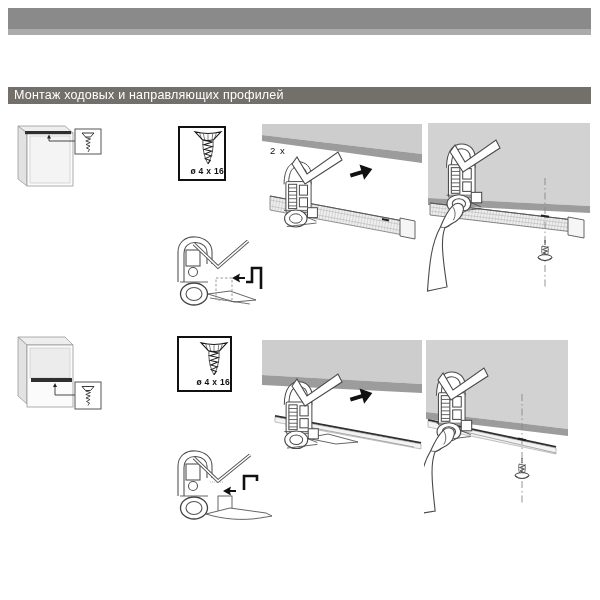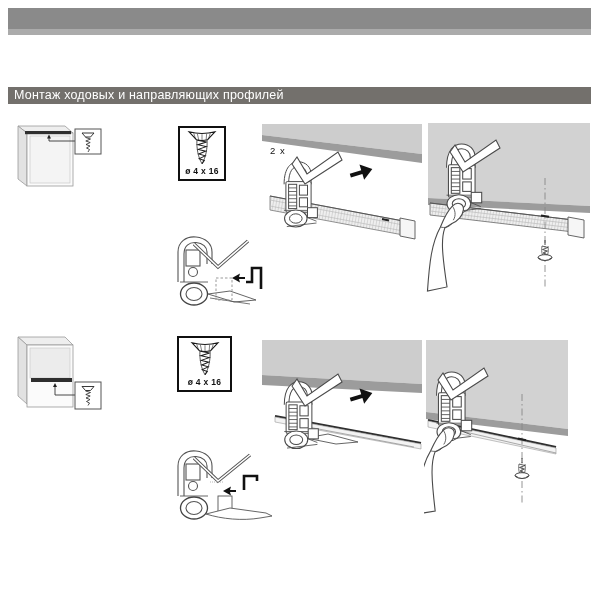--- a/index.html
+++ b/index.html
@@ -6,21 +6,21 @@
   #page{position:relative;width:600px;height:600px;background:#ffffff;overflow:hidden;
         font-family:"Liberation Sans","DejaVu Sans",sans-serif;padding-left:25px;}
   .abs{position:absolute;}
   #top-strip{left:8px;top:8px;width:583px;height:27px;}
   #top-strip .dark{position:absolute;left:0;top:0;width:100%;height:21px;background:#8a8a8a;}
   #top-strip .lite{position:absolute;left:0;top:21px;width:100%;height:6px;background:#ababab;}
   #section-header{left:8px;top:87px;width:583px;height:17px;background:#73706c;
         color:#fff;font-size:12.5px;line-height:17px;padding-left:6px;box-sizing:border-box;
         letter-spacing:.2px;white-space:nowrap;}
   .screwbox{border:2.5px solid #101010;background:#fff;box-sizing:border-box;
-        display:flex;flex-direction:column;align-items:center;justify-content:flex-start;}
+        display:flex;flex-direction:column;align-items:flex-end;justify-content:flex-start;}
   .screwbox .spec{font-size:8.5px;font-weight:bold;color:#111;margin-top:auto;margin-bottom:3px;
         letter-spacing:.3px;white-space:nowrap;}
   .qty{font-size:9.5px;font-weight:normal;color:#111;letter-spacing:1px;white-space:nowrap;}
   svg{display:block;}
 </style>
 </head>
 <body>
 
 <div id="page">
 

